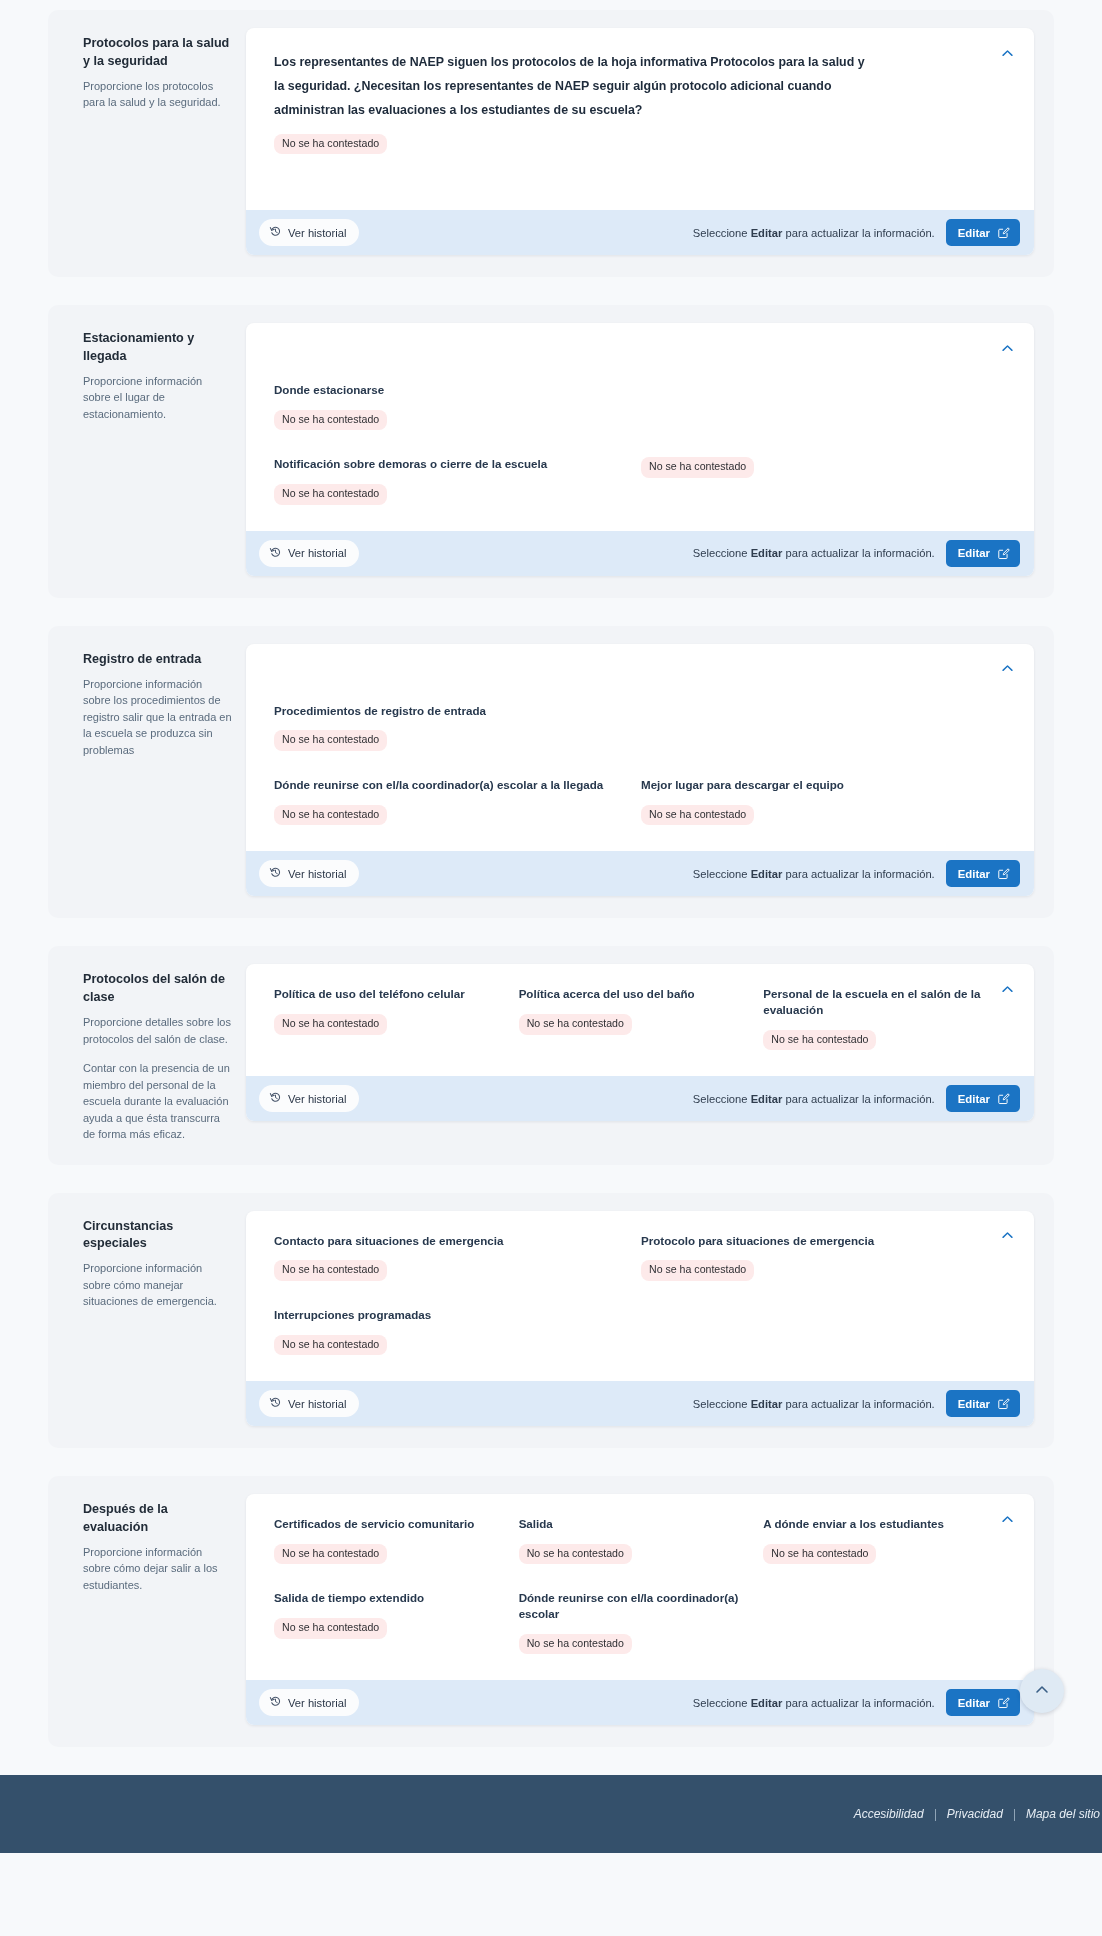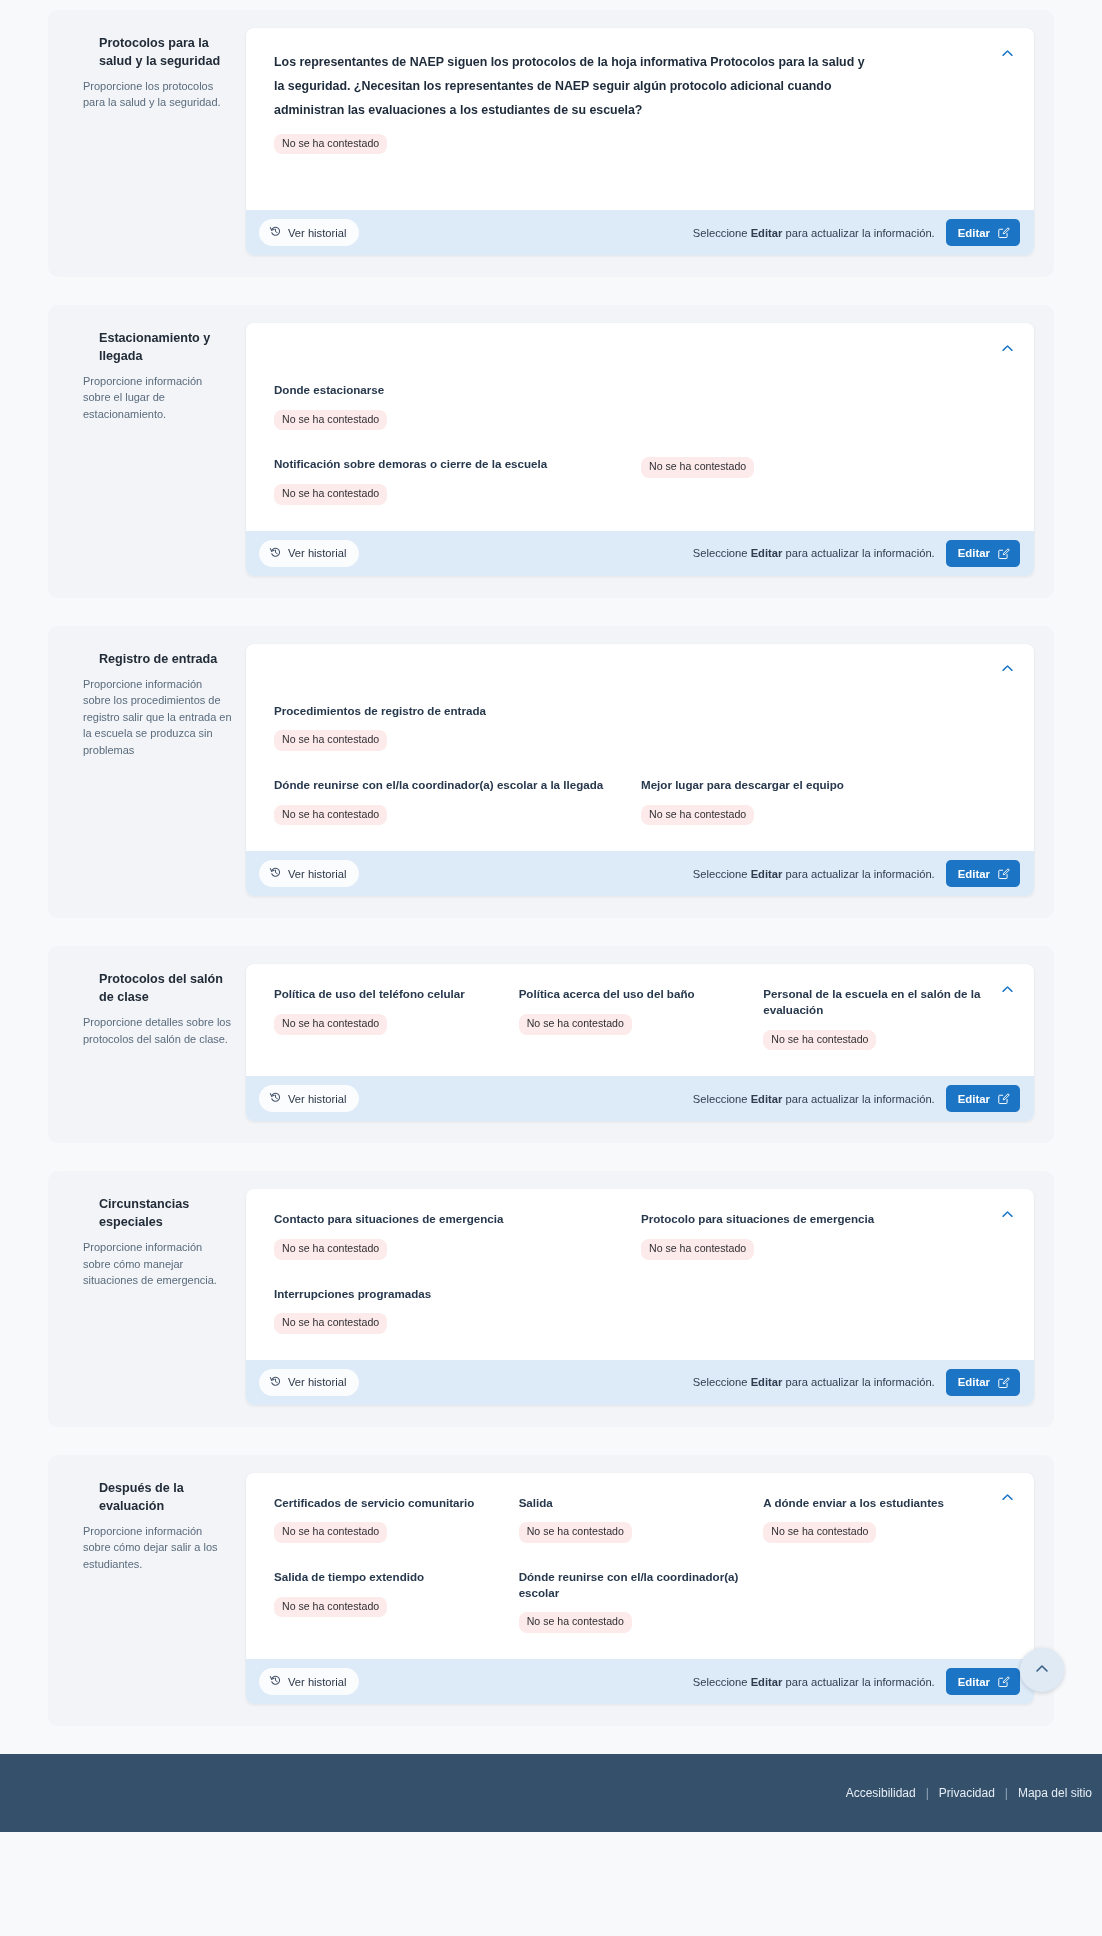--- a/index.html
+++ b/index.html
@@ -27,21 +27,20 @@
     width: 178px;
     flex: 0 0 178px;
     padding: 7px 14px 0 15px;
   }
   .sec-title {
     font-size: 12.6px;
     font-weight: bold;
     color: #222c38;
     line-height: 1.42;
     margin-bottom: 7px;
-    margin-left: 16px;
   }
   .sec-desc {
     font-size: 11px;
     color: #5a6b7d;
     line-height: 1.5;
   }
   .sec-desc + .sec-desc { margin-top: 13px; }
 
   
   .card {
@@ -157,21 +156,22 @@
     background: #34506b;
     height: 78px;
     display: flex;
     align-items: center;
     justify-content: flex-end;
     padding-right: 0px;
   }
   .site-footer .links {
     display: flex; align-items: center; gap: 10px;
     font-size: 12px; color: #e6edf4;
-    padding-right: 10px;
+    padding-right: 2px;
+    font-style: italic;
   }
   .site-footer a { color: #e6edf4; text-decoration: none; }
   .site-footer .sep { color: #93a7ba; }
 </style>
 </head>
 <body>
 
 <div class="page">
   <div id="sections-host">
       <div class="section">
@@ -305,20 +305,21 @@
                 </span>
               </button>
             </div>
           </div>
         </div>
       </div>
       <div class="section">
         <div class="sec-left">
           <div class="sec-title">Protocolos del salón de clase</div>
           <div class="sec-desc">Proporcione detalles sobre los protocolos del salón de clase.</div>
+          <div class="sec-desc">Contar con la presencia de un miembro del personal de la escuela durante la evaluación ayuda a que ésta transcurra de forma más eficaz.</div>
         </div>
         <div class="card">
           <div class="card-body">
             <button class="collapse-btn">
               <span>
                 <svg width="15" height="15" viewBox="0 0 16 16">
                   <path d="M3.2 10 L8 5.4 L12.8 10" fill="none" stroke="#1b74c4" stroke-width="1.5" stroke-linecap="round" stroke-linejoin="round"></path>
                 </svg>
               </span>
             </button>

